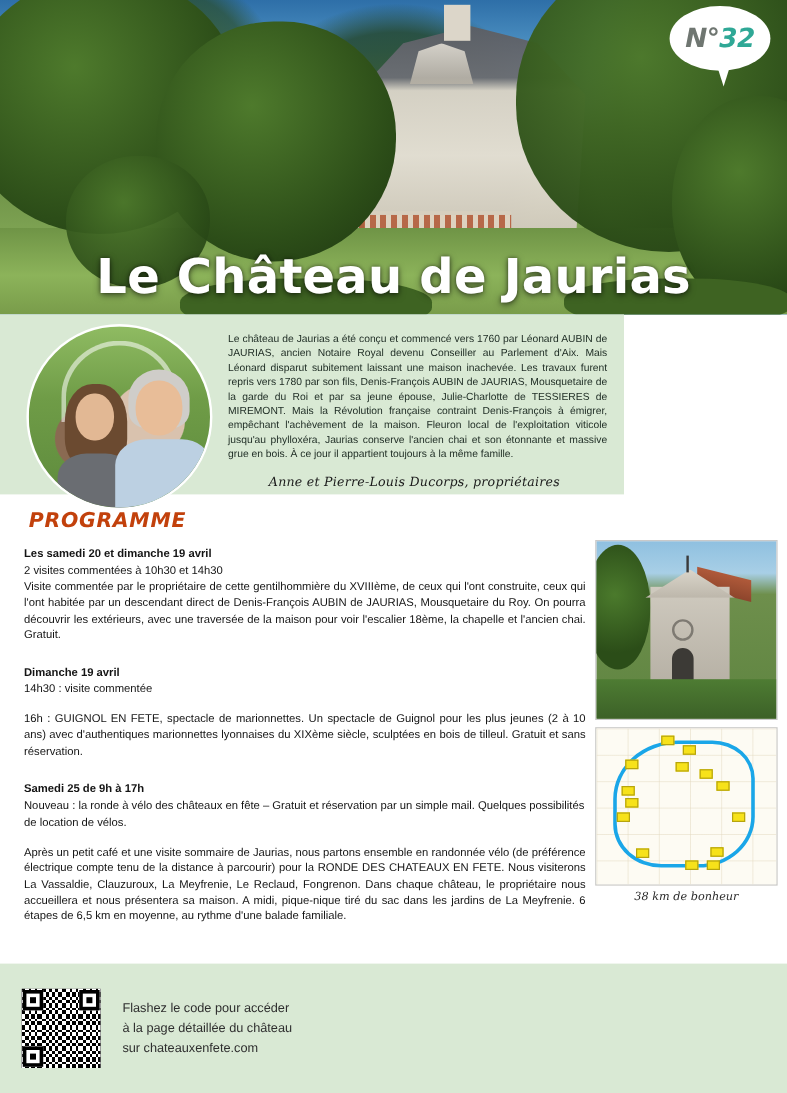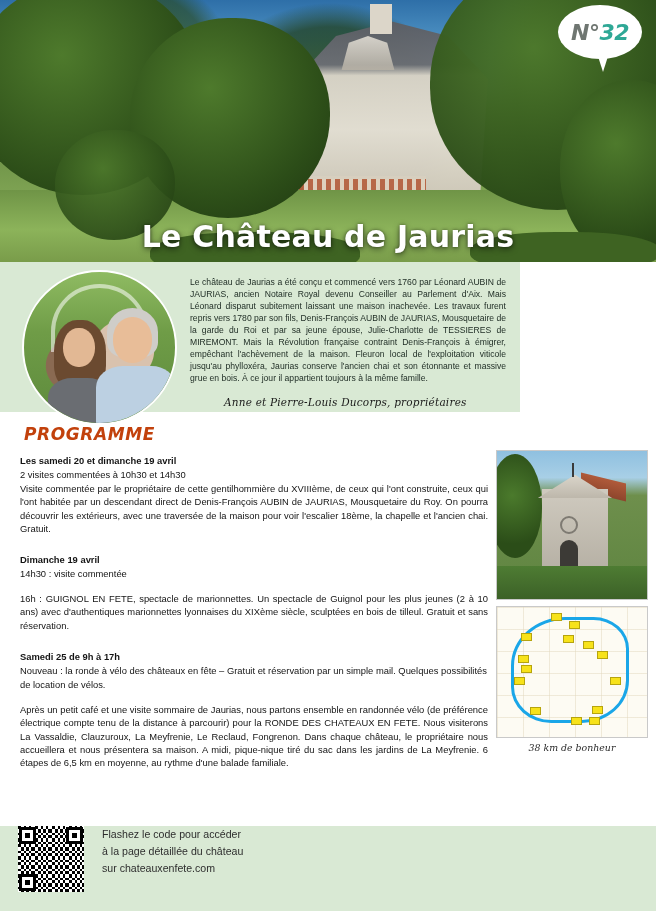--- a/index.html
+++ b/index.html
@@ -93,21 +93,21 @@
     font-family: "DejaVu Sans", sans-serif;
     font-size: 22px; font-weight: bold; font-style: italic;
     color: #6f7671; letter-spacing: -.5px;
   }
   .badge-text .num { color: #2fa896; }
 
   .hero-title {
     position: absolute; left: 0; right: 0; bottom: 8px;
     text-align: center;
     font-family: "DejaVu Sans", sans-serif;
-    font-size: 30px; font-weight: bold;
+    font-size: 40px; font-weight: bold;
     color: #ffffff;
     letter-spacing: .2px;
     text-shadow: 0 2px 6px rgba(0,0,0,.55), 0 0 3px rgba(0,0,0,.4);
     z-index: 4;
   }
 
   
   .green-band {
     position: relative;
     width: 520px; height: 150px;
@@ -279,23 +279,23 @@
     margin-top: 4px;
     font-family: "DejaVu Serif", serif;
     font-style: italic; font-size: 9.4px;
     color: #2a2a2a; text-align: center;
   }
 
   
   .footer {
     position: absolute;
     left: 0; bottom: 0;
-    width: 656px; height: 85px;
+    width: 656px; height: 108px;
     background: #d9e9d4;
-    display: flex; align-items: flex-start;
+    display: flex; align-items: center;
     padding: 0 18px;
   }
   .qr {
     width: 66px; height: 66px;
     background-color: #ffffff;
     background-image:
       repeating-linear-gradient(90deg,#000 0 3px, #fff 3px 6px, #000 6px 8px, #fff 8px 11px, #000 11px 13px, #fff 13px 17px),
       repeating-linear-gradient(0deg,#000 0 3px, #fff 3px 5px, #000 5px 9px, #fff 9px 12px, #000 12px 14px, #fff 14px 18px);
     background-blend-mode: difference;
     position: relative;

